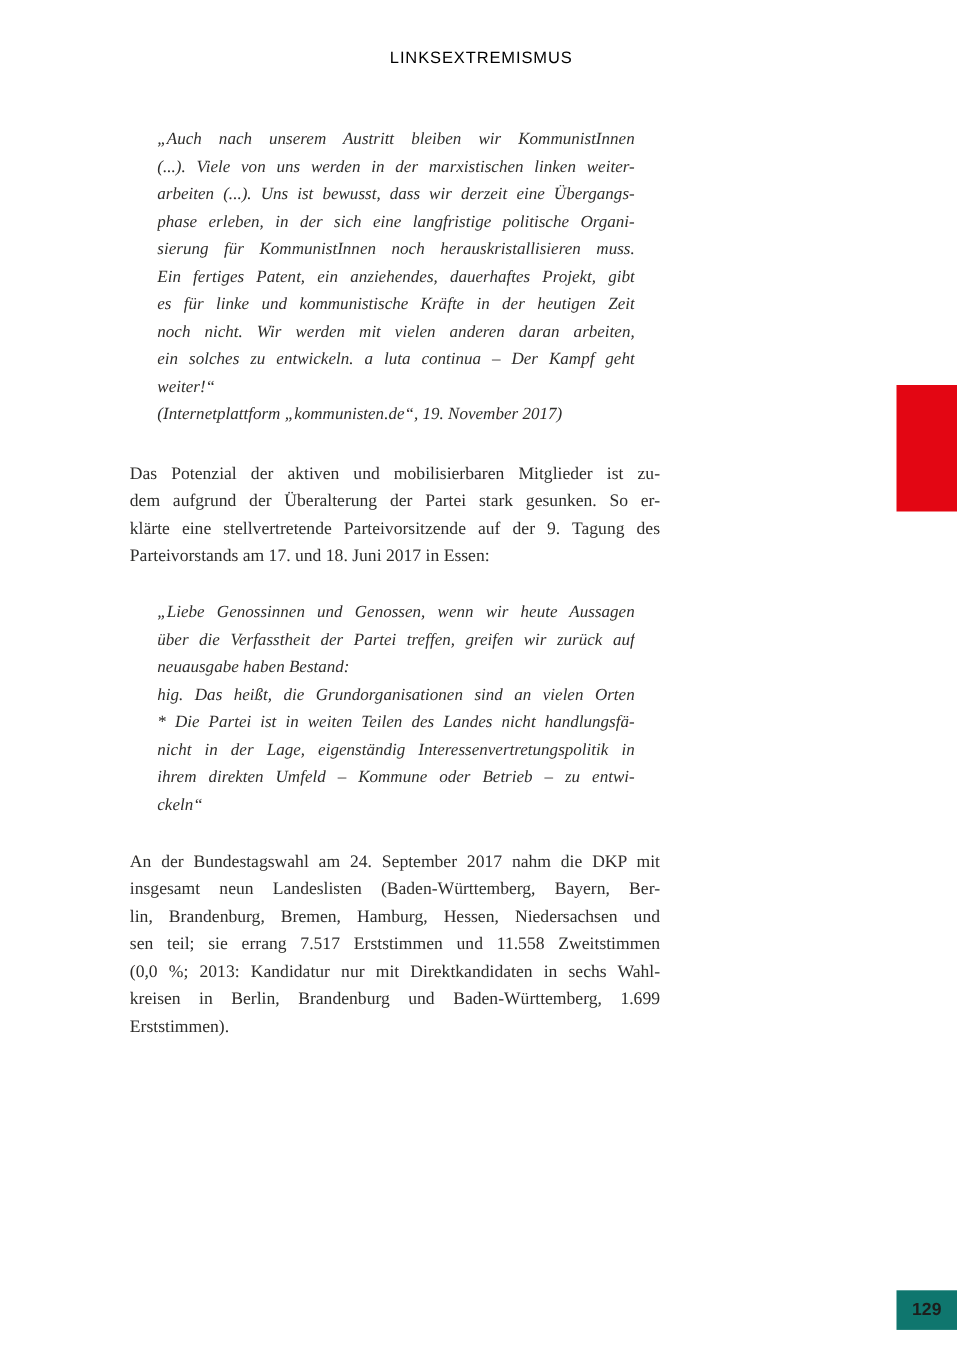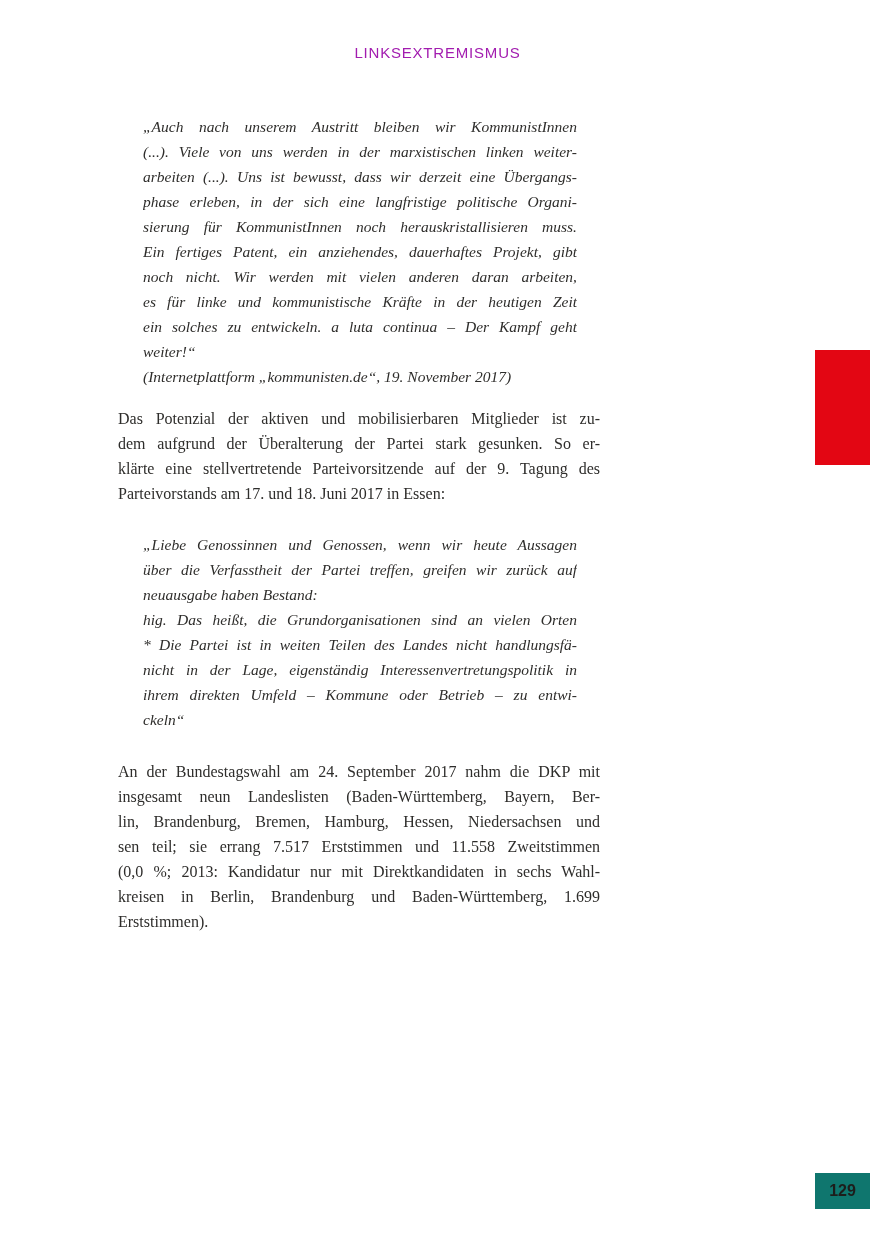--- a/index.html
+++ b/index.html
@@ -1,24 +1,24 @@
 <!DOCTYPE html>
 <html><head>
 <meta charset="utf-8">
 <style>
   html,body{margin:0;padding:0;background:#fff;}
   .page{position:relative;width:875px;height:1241px;background:#ffffff;overflow:hidden;
         font-family:"Liberation Serif",serif;color:#2e2d2b;}
   .running-head{position:absolute;top:44px;left:0;width:875px;text-align:center;
         font-family:"Liberation Sans",sans-serif;font-size:15px;letter-spacing:0.8px;
-        color:#a21caf;}
+        color:#000000;}
   .content{position:absolute;left:118px;top:114px;width:482px;
         font-size:16px;line-height:25px;}
   .quote{margin-left:25px;width:434px;font-style:italic;font-size:15.5px;}
-  .q1{margin-bottom:17px;}
+  .q1{margin-bottom:29px;}
   .p1{margin-bottom:26px;}
   .q2{margin-bottom:27px;}
   .line{height:25px;overflow:hidden;text-align:justify;text-align-last:justify;}
   .line.last{text-align:left;text-align-last:left;}
   .attribution{height:25px;overflow:hidden;text-align:left;}
   .chapter-tab{position:absolute;left:815px;top:350px;width:55px;height:115px;}
   .page-number-box{position:absolute;left:815px;top:1173px;width:55px;height:36px;
         line-height:36px;text-align:center;font-family:"Liberation Sans",sans-serif;
         font-weight:bold;font-size:16px;color:#1d1d1b;}
 </style>
@@ -32,22 +32,22 @@
   <div class="content">
 
     <div class="quote q1">
       <div>
           <div class="line">„Auch nach unserem Austritt bleiben wir KommunistInnen</div>
           <div class="line">(...). Viele von uns werden in der marxistischen linken weiter-</div>
           <div class="line">arbeiten (...). Uns ist bewusst, dass wir derzeit eine Übergangs-</div>
           <div class="line">phase erleben, in der sich eine langfristige politische Organi-</div>
           <div class="line">sierung für KommunistInnen noch herauskristallisieren muss.</div>
           <div class="line">Ein fertiges Patent, ein anziehendes, dauerhaftes Projekt, gibt</div>
+          <div class="line">es für linke und kommunistische Kräfte in der heutigen Zeit</div>
           <div class="line">noch nicht. Wir werden mit vielen anderen daran arbeiten,</div>
-          <div class="line">es für linke und kommunistische Kräfte in der heutigen Zeit</div>
           <div class="line">ein solches zu entwickeln. a luta continua – Der Kampf geht</div>
           <div class="line last">weiter!“</div>
         </div>
       <div class="attribution">(Internetplattform „kommunisten.de“, 19. November 2017)</div>
     </div>
 
     <div class="body-para p1">
         <div class="line">Das Potenzial der aktiven und mobilisierbaren Mitglieder ist zu-</div>
         <div class="line">dem aufgrund der Überalterung der Partei stark gesunken. So er-</div>
         <div class="line">klärte eine stellvertretende Parteivorsitzende auf der 9. Tagung des</div>

